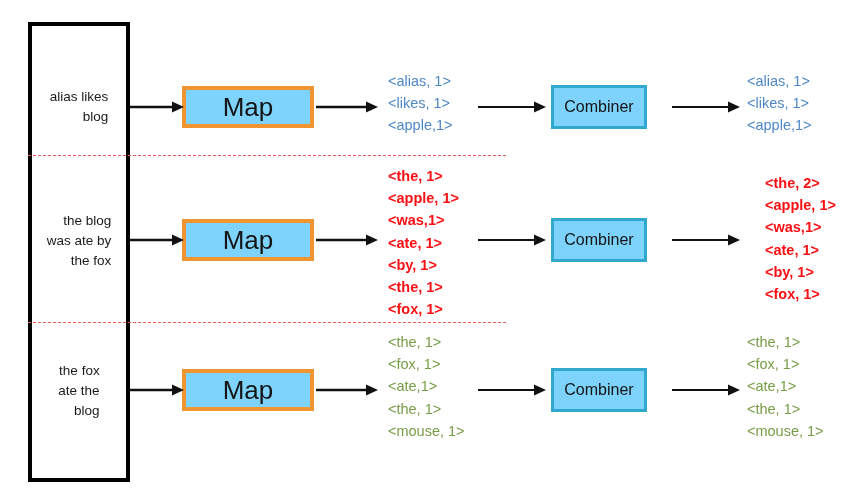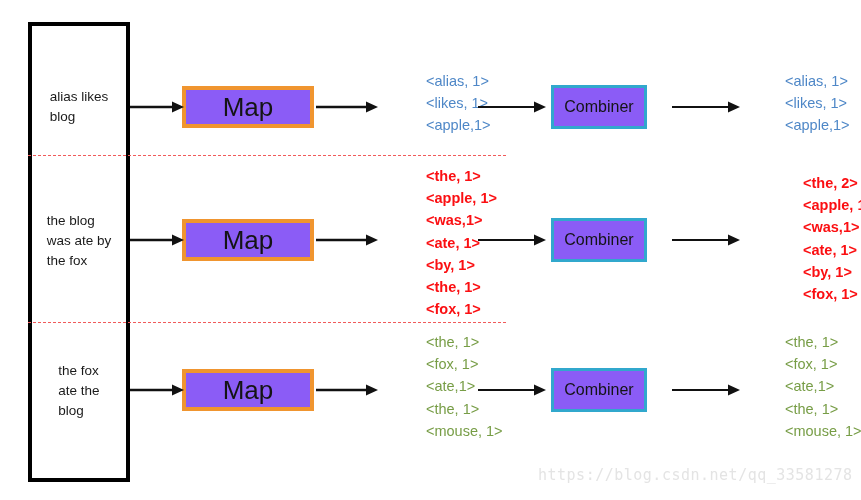--- a/index.html
+++ b/index.html
@@ -31,21 +31,21 @@
     box-sizing: border-box;
     background: #ffffff;
   }
   .input-split {
     position: absolute;
     left: 28px;
     width: 102px;
     display: flex;
     align-items: center;
     justify-content: center;
-    text-align: left;
+    text-align: right;
     font-size: 13.5px;
     color: #1a1a1a;
     line-height: 1.5;
     box-sizing: border-box;
     padding: 0 6px;
     z-index: 3;
   }
 
   
   .dashed-sep {
@@ -54,21 +54,21 @@
     width: 478px;
     height: 0;
     border-top: 1.5px dashed #f15a5a;
     z-index: 4;
   }
 
   
   .proc-box {
     position: absolute;
     box-sizing: border-box;
-    background: #8b5cf6;
+    background: #7dd3fc;
     display: flex;
     align-items: center;
     justify-content: center;
     color: #141414;
   }
   .proc-box.map {
     border: 4px solid #f0952f;
     font-size: 26px;
     width: 132px;
     height: 42px;
@@ -89,21 +89,20 @@
   }
   .arrow svg { display: block; }
 
   
   .kv-list {
     position: absolute;
     font-size: 14.5px;
     line-height: 1.53;
     white-space: nowrap;
     font-weight: 400;
-    margin-left: 38px;
   }
   .kv-list.blue  { color: #4e87c7; }
   .kv-list.red   { color: #fb0f12; font-weight: bold; }
   .kv-list.green { color: #779d46; }
   .kv-item { display: block; }
 
   
   .watermark {
     position: absolute;
     left: 538px;
@@ -275,15 +274,14 @@
       </svg>
   </div>
   <div class="kv-list green" style="left:747px; top:331px;">
     <span class="kv-item">&lt;the, 1&gt;</span>
     <span class="kv-item">&lt;fox, 1&gt;</span>
     <span class="kv-item">&lt;ate,1&gt;</span>
     <span class="kv-item">&lt;the, 1&gt;</span>
     <span class="kv-item">&lt;mouse, 1&gt;</span>
   </div>
 
-  <div class="watermark">https://blog.csdn.net/qq_33581278</div>
 
 </div>
 
 </body></html>

